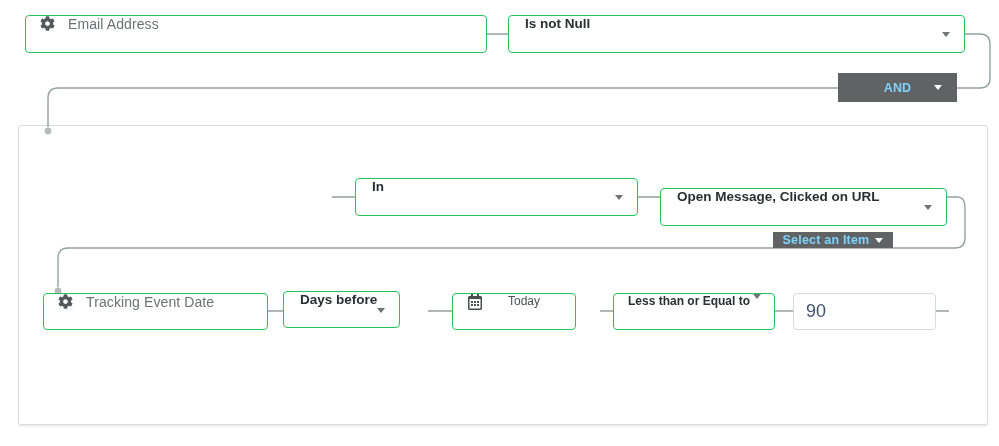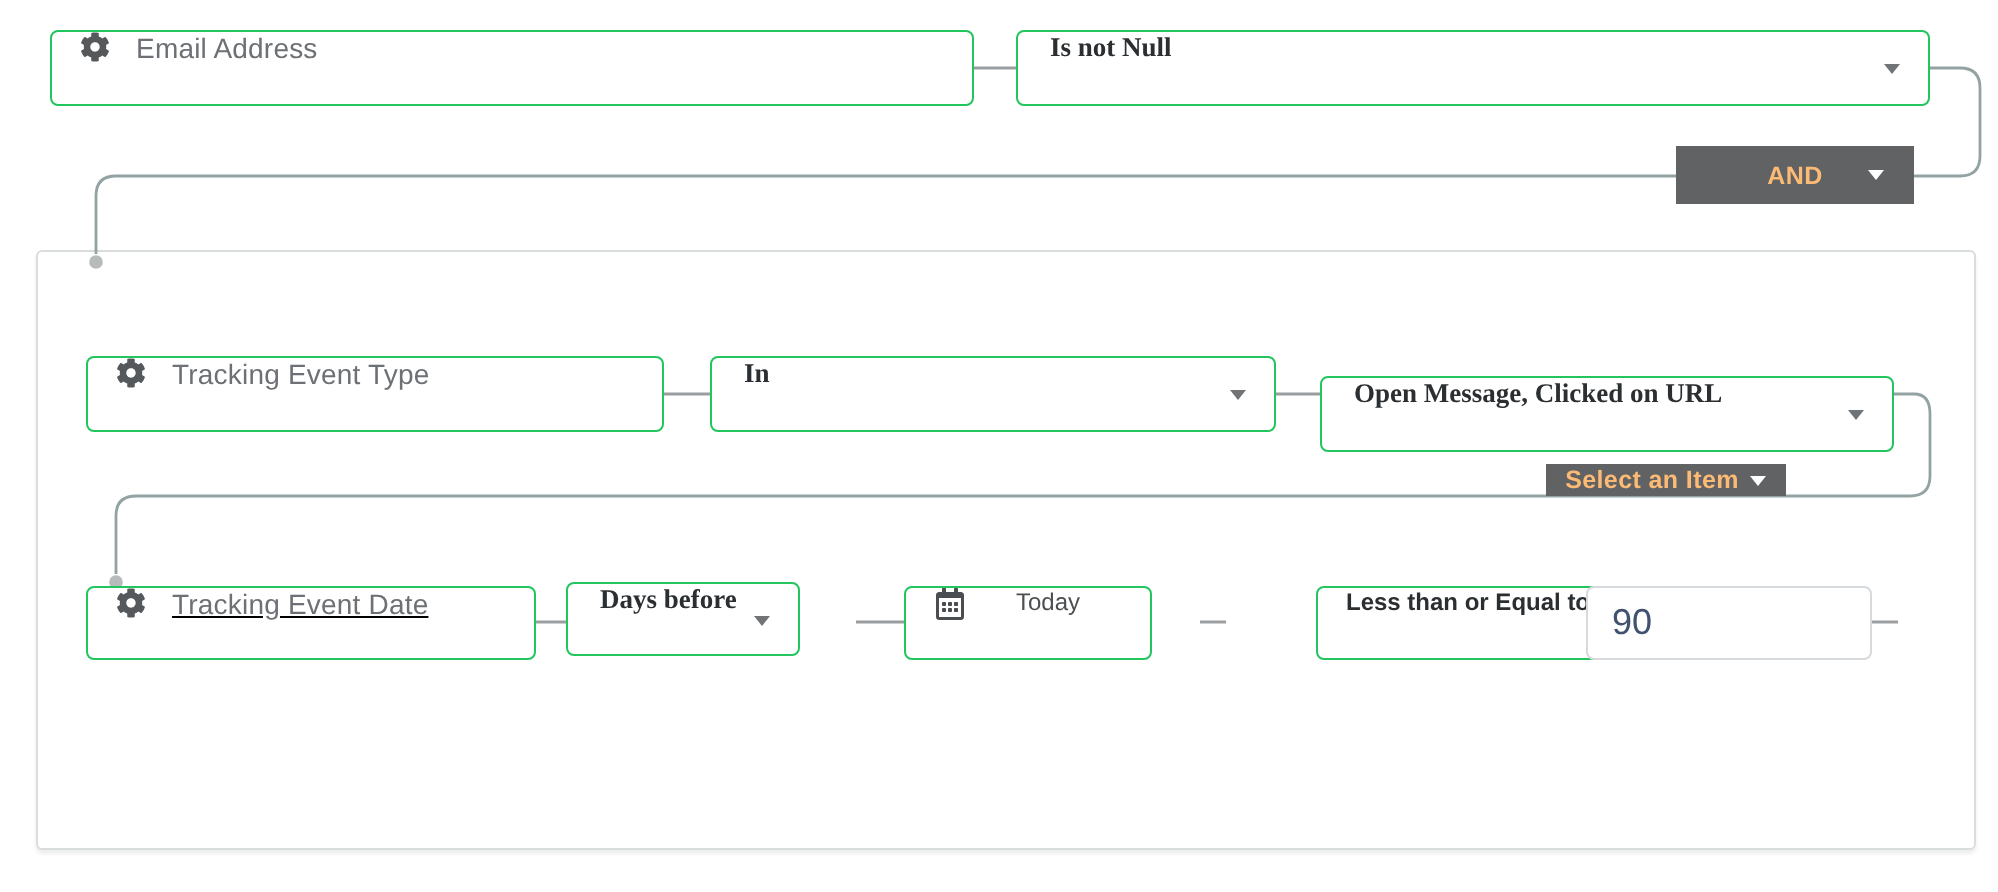--- a/index.html
+++ b/index.html
@@ -39,21 +39,21 @@
     display: flex;
     align-items: flex-start;
     z-index: 2;
     cursor: pointer;
     white-space: nowrap;
   }
   .field-box { padding-left: 14px; gap: 13px; }
   .field-box .label { font-size: 14px; color: #6d7175; letter-spacing: .1px; }
   .gear { width: 15px; height: 15px; fill: #55595c; flex: 0 0 auto; }
 
-  .dropdown-box { padding-left: 16px; padding-right: 30px; position: absolute; font-family: Liberation Serif, serif; }
+  .dropdown-box { padding-left: 16px; padding-right: 30px; position: absolute; }
   .dropdown-box .value { font-size: 13.5px; font-weight: 700; color: #2b2f32; }
   .caret {
     width: 0; height: 0;
     border-left: 4.5px solid transparent;
     border-right: 4.5px solid transparent;
     border-top: 5px solid #707476;
     position: absolute;
     right: 14px; top: 50%;
     margin-top: -2px;
   }
@@ -83,21 +83,21 @@
     font-size: 18px;
     color: #42526e;
     outline: none;
     width: 143px;
   }
 
   
   .dark-btn {
     position: absolute;
     background: #606264;
-    color: #fdba74;
+    color: #7dd3fc;
     display: flex;
     align-items: center;
     justify-content: center;
     z-index: 3;
     cursor: pointer;
     font-size: 12.5px;
     font-weight: 700;
     letter-spacing: .2px;
     border: none;
   }
@@ -114,24 +114,24 @@
   
   #email-box      { left: 25px;  top: 15px; width: 462px; }
   #isnotnull-box  { left: 508px; top: 15px; width: 457px; }
 
   
   #tet-box   { left: 43px;  top: 178px; width: 289px; }
   #in-box    { left: 355px; top: 178px; width: 283px; }
   #value-box { left: 660px; top: 188px; width: 287px; }
 
   
-  #ted-box        { left: 43px;  top: 293px; width: 225px; text-decoration: underline; }
+  #ted-box        { left: 43px;  top: 293px; width: 225px; }
   #daysbefore-box { left: 283px; top: 291px; width: 117px; }
   #today-box      { left: 452px; top: 293px; width: 124px; }
-  #comparator-box { left: 613px; top: 293px; width: 162px; margin-left: 45px; }
+  #comparator-box { left: 613px; top: 293px; width: 162px; }
   #number-input   { left: 793px; top: 293px; }
 </style>
 </head>
 <body>
 
 <div class="canvas">
 
   <div class="group-box"></div>
 
   <svg class="connectors" width="999" height="446" viewBox="0 0 999 446" aria-hidden="true">
@@ -175,26 +175,20 @@
   <div class="box dropdown-box" id="isnotnull-box">
     <span class="value">Is not Null</span>
     <span class="caret"></span>
   </div>
 
   <div class="dark-btn" id="and-btn">
     <span>AND</span>
     <span class="caret-w"></span>
   </div>
 
-  <div class="box field-box" id="tet-box">
-    <svg class="gear">
-        <use href="#gear-sym"></use>
-      </svg>
-    <span class="label">Tracking Event Type</span>
-  </div>
 
   <div class="box dropdown-box" id="in-box">
     <span class="value">In</span>
     <span class="caret"></span>
   </div>
 
   <div class="box dropdown-box" id="value-box">
     <span class="value">Open Message, Clicked on URL</span>
     <span class="caret"></span>
   </div>

